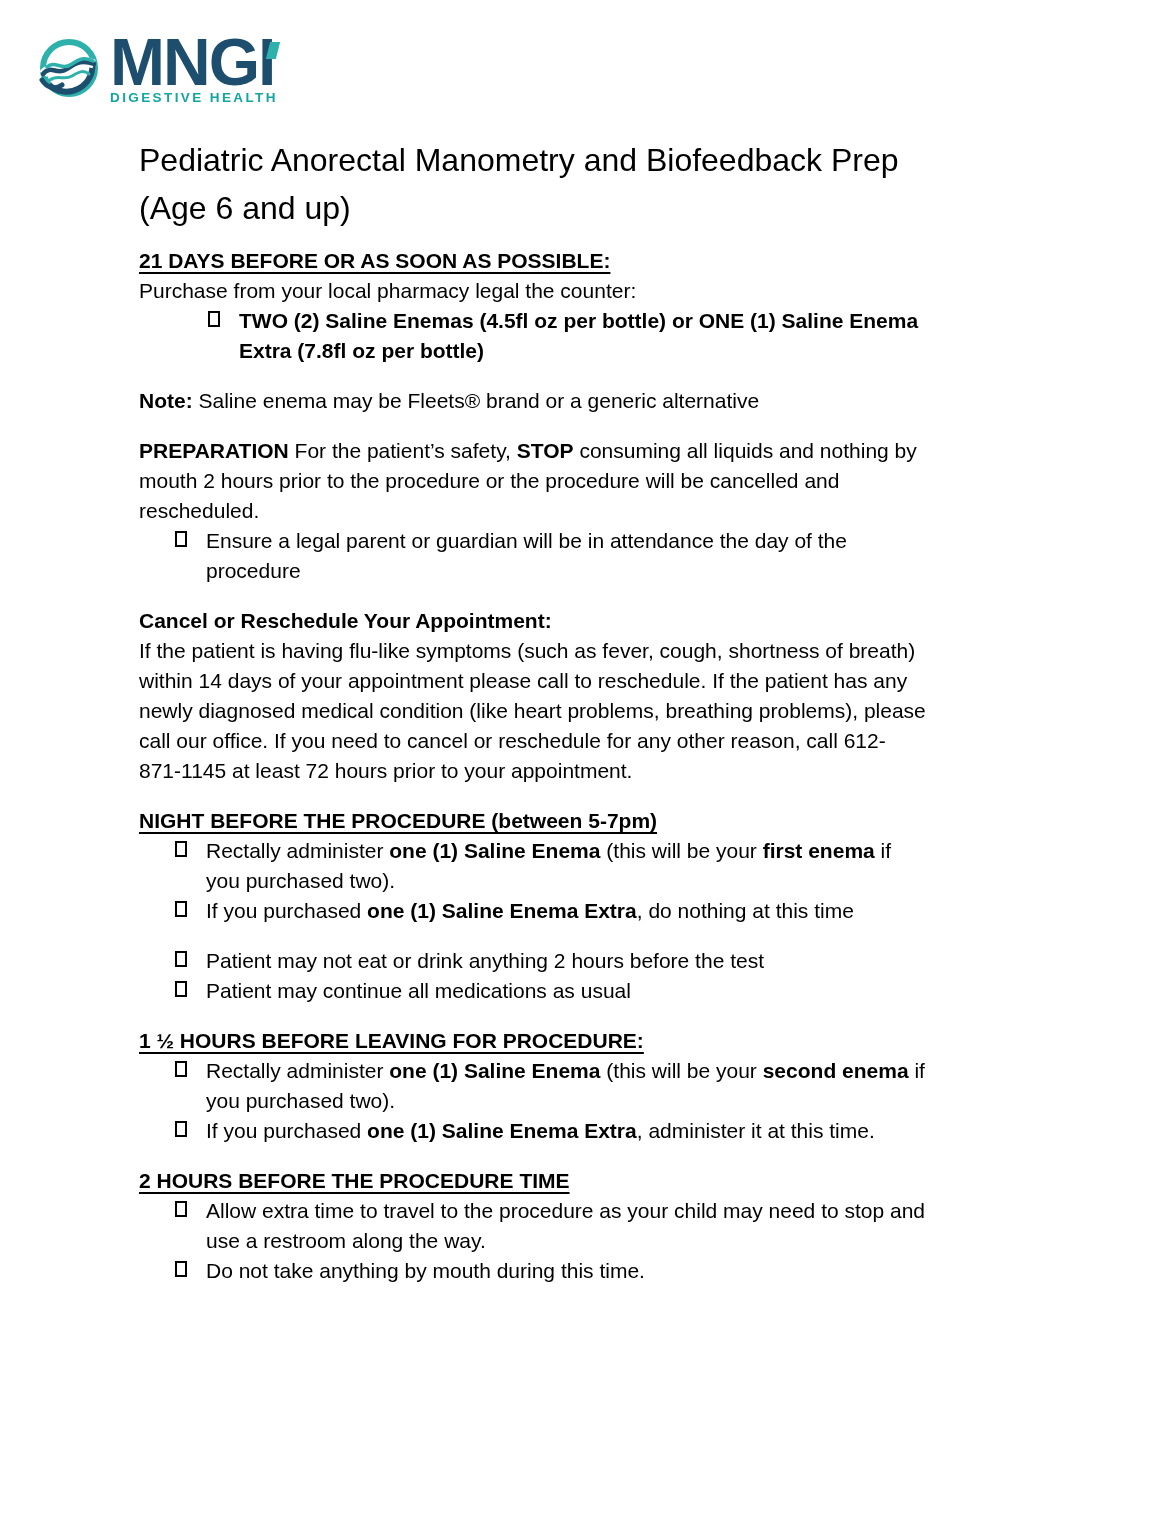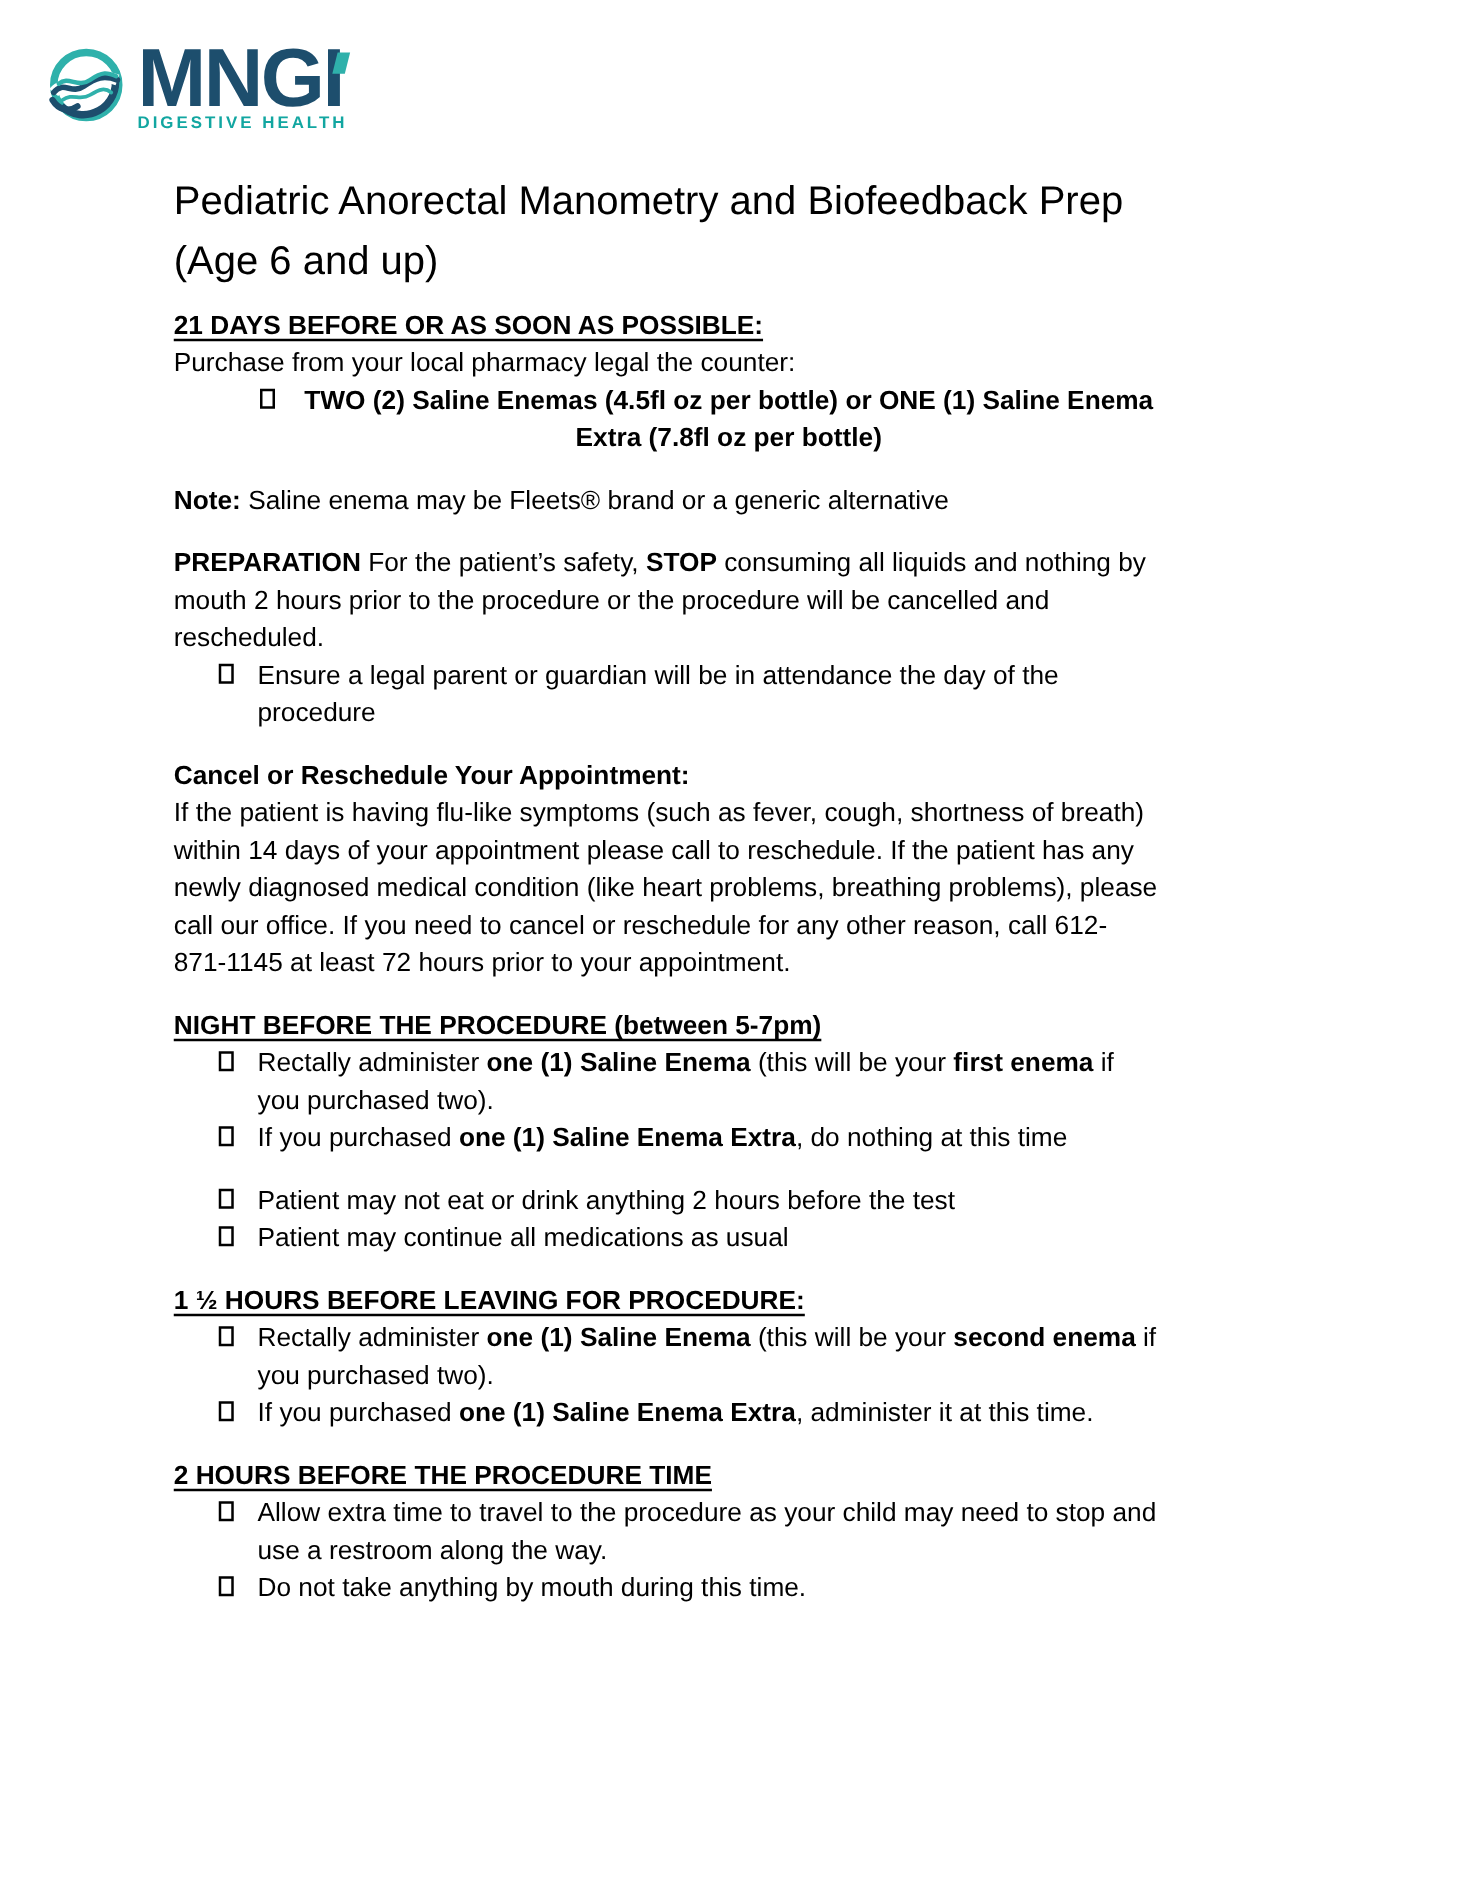--- a/index.html
+++ b/index.html
@@ -35,21 +35,21 @@
 
   
   .content { position: absolute; left: 0; top: 0; width: 1065px; padding: 136px 138px 0 139px; }
   .doc-title { font-size: 32px; line-height: 48px; font-weight: 400; margin: 0 0 14px 0; }
   .doc-section { margin-top: 20px; }
   .doc-section:first-of-type { margin-top: 0; }
   .sec-heading { font-size: 21px; line-height: 30px; font-weight: 700; }
   .sec-heading .u { text-decoration: underline; text-decoration-thickness: 2px; text-underline-offset: 4px; }
   .para { font-size: 21px; line-height: 30px; }
   .bullet { display: flex; align-items: flex-start; font-size: 21px; line-height: 30px; padding-left: 36px; }
-  .bullet.indent2 { padding-left: 69px; text-align: center; }
+  .bullet.indent2 { padding-left: 69px; }
   .cbox {
     flex: 0 0 auto; width: 12px; height: 16px;
     border: 2px solid #000; margin: 5px 19px 0 0;
     background: transparent;
   }
   .runs { flex: 1; }
   .b { font-weight: 700; }
   
   .doc-section.gap-after-heading > .bullet:first-of-type { margin-top: 20px; }
 </style>

